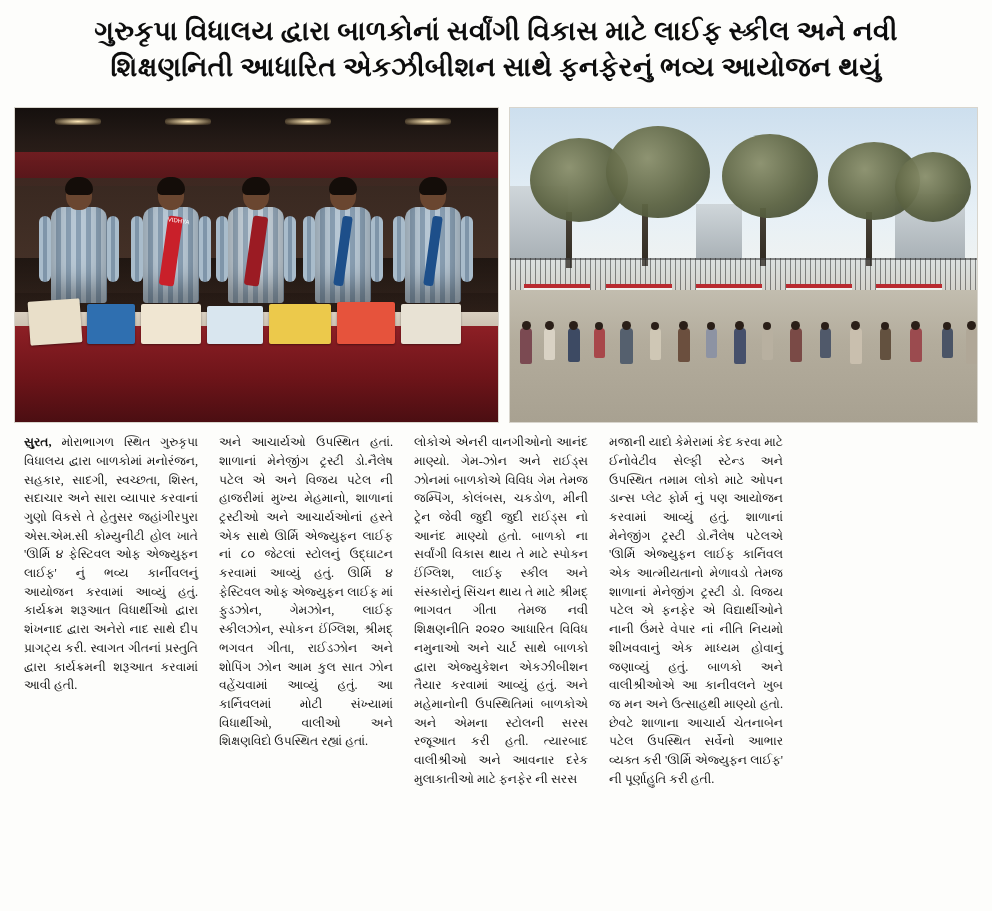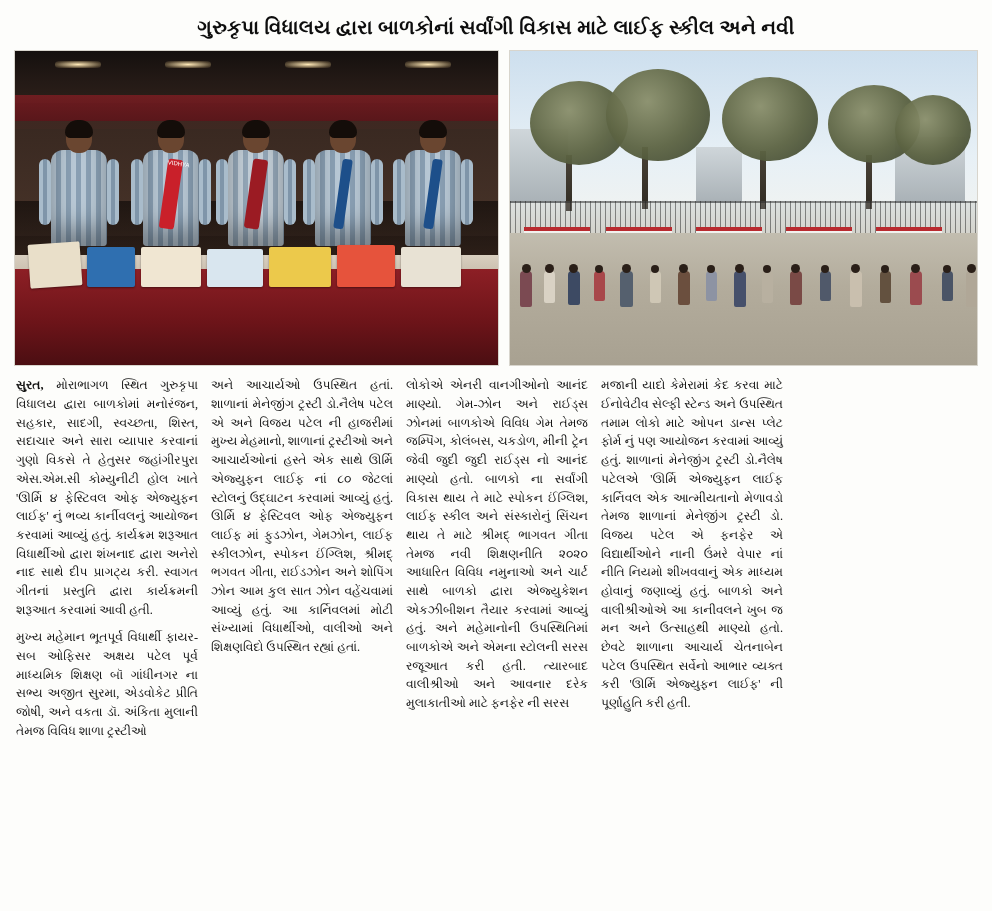--- a/index.html
+++ b/index.html
@@ -21,26 +21,26 @@
     background: #fdfdfb;
     box-sizing: border-box;
     padding: 12px 14px 6px 14px;
   }
 
   
   .headline {
     text-align: center;
     font-family: "Liberation Serif", serif;
     font-weight: bold;
-    font-size: 20px;
+    font-size: 27px;
     line-height: 1.32;
     color: #0d0d0d;
     letter-spacing: 0.2px;
     padding: 2px 6px 0 6px;
-    margin-bottom: 10px;
+    margin-bottom: 22px;
   }
   .headline .l2 { display: block; }
 
   
   .photos {
     display: flex;
     gap: 10px;
     height: 316px;
     margin-bottom: 10px;
   }
@@ -190,30 +190,31 @@
   }
   .col {
     width: 182px;
     font-family: "Liberation Serif", serif;
     font-size: 12.3px;
     line-height: 1.52;
     text-align: justify;
     color: #121212;
     hyphens: none;
   }
-  .col p { margin: 0 0 9px 0; font-family: Liberation Serif, serif; }
+  .col p { margin: 0 0 9px 8px; font-family: Liberation Serif, serif; }
   .col p .lead { font-weight: bold; }
 </style>
 </head>
 <body>
 
 <div class="page">
 
   <div class="headline">
     <span>ગુરુકૃપા વિધાલય દ્વારા બાળકોનાં સર્વાંગી વિકાસ માટે લાઈફ સ્કીલ અને નવી</span>
+    <span class="l2">શિક્ષણનિતી આધારિત એકઝીબીશન સાથે ફનફેરનું ભવ્ય આયોજન થયું</span>
   </div>
 
   <div class="photos">
 
     <div class="photo left">
       <div class="p-left-bg"></div>
       <div class="ceiling"></div>
       <div class="ceiling-light" style="left:40px;"></div>
       <div class="ceiling-light" style="left:150px;"></div>
       <div class="ceiling-light" style="left:270px;"></div>
@@ -337,21 +338,20 @@
       <div class="crowd-head" style="left:433px; bottom:92px; width:8px;  height:8px;"></div>
       <div class="crowd-person" style="left:456px; bottom:58px; width:12px; height:36px; background:#b0a797;"></div>
       <div class="crowd-head" style="left:457px; bottom:92px; width:9px;  height:9px;"></div>
     </div>
   </div>
 
   <div class="article">
 
     <div class="col">
       <p><span class="lead">સુરત,</span><span> મોરાભાગળ સ્થિત ગુરુકૃપા વિધાલય દ્વારા બાળકોમાં મનોરંજન, સહકાર, સાદગી, સ્વચ્છતા, શિસ્ત, સદાચાર અને સારા વ્યાપાર કરવાનાં ગુણો વિકસે તે હેતુસર જહાંગીરપુરા એસ.એમ.સી કોમ્યુનીટી હોલ ખાતે 'ઊર્મિ ૪ ફેસ્ટિવલ ઓફ એજ્યુફન લાઈફ' નું ભવ્ય કાર્નીવલનું આયોજન કરવામાં આવ્યું હતું. કાર્યક્રમ શરૂઆત વિધાર્થીઓ દ્વારા શંખનાદ દ્વારા અનેરો નાદ સાથે દીપ પ્રાગટ્ય કરી. સ્વાગત ગીતનાં પ્રસ્તુતિ દ્વારા કાર્યક્રમની શરૂઆત કરવામાં આવી હતી.</span></p>
-      <p><span>મુખ્ય મહેમાન ભૂતપૂર્વ વિધાર્થી ફાયર-સબ ઓફિસર અક્ષય પટેલ પૂર્વ માધ્યમિક શિક્ષણ બૉ ગાંધીનગર ના સભ્ય અજીત સુરમા, એડવોકેટ પ્રીતિ જોષી, અને વકતા ડૉ. અંકિતા મુલાની તેમજ વિવિધ શાળા ટ્રસ્ટીઓ</span></p>
     </div>
 
     <div class="col">
       <p><span>અને આચાર્યઓ ઉપસ્થિત હતાં. શાળાનાં મેનેજીંગ ટ્રસ્ટી ડો.નૈલેષ પટેલ એ અને વિજય પટેલ ની હાજરીમાં મુખ્ય મેહમાનો, શાળાનાં ટ્રસ્ટીઓ અને આચાર્યઓનાં હસ્તે એક સાથે ઊર્મિ એજ્યુફન લાઈફ નાં ૮૦ જેટલાં સ્ટોલનું ઉદ્ઘાટન કરવામાં આવ્યું હતું. ઊર્મિ ૪ ફેસ્ટિવલ ઓફ એજ્યુફન લાઈફ માં ફુડઝોન, ગેમઝોન, લાઈફ સ્કીલઝોન, સ્પોકન ઈંગ્લિશ, શ્રીમદ્ ભગવત ગીતા, રાઈડઝોન અને શોપિંગ ઝોન આમ કુલ સાત ઝોન વહેંચવામાં આવ્યું હતું. આ કાર્નિવલમાં મોટી સંખ્યામાં વિધાર્થીઓ, વાલીઓ અને શિક્ષણવિદો ઉપસ્થિત રહ્યાં હતાં.</span></p>
     </div>
 
     <div class="col">
       <p><span>લોકોએ એનરી વાનગીઓનો આનંદ માણ્યો. ગેમ-ઝોન અને રાઈડ્સ ઝોનમાં બાળકોએ વિવિધ ગેમ તેમજ જમ્પિંગ, કોલંબસ, ચકડોળ, મીની ટ્રેન જેવી જુદી જુદી રાઈડ્સ નો આનંદ માણ્યો હતો. બાળકો ના સર્વાંગી વિકાસ થાય તે માટે સ્પોકન ઈંગ્લિશ, લાઈફ સ્કીલ અને સંસ્કારોનું સિંચન થાય તે માટે શ્રીમદ્ ભાગવત ગીતા તેમજ નવી શિક્ષણનીતિ ૨૦૨૦ આધારિત વિવિધ નમુનાઓ અને ચાર્ટ સાથે બાળકો દ્વારા એજ્યુકેશન એકઝીબીશન તૈયાર કરવામાં આવ્યું હતું. અને મહેમાનોની ઉપસ્થિતિમાં બાળકોએ અને એમના સ્ટોલની સરસ રજૂઆત કરી હતી. ત્યારબાદ વાલીશ્રીઓ અને આવનાર દરેક મુલાકાતીઓ માટે ફનફેર ની સરસ</span></p>
     </div>
 

